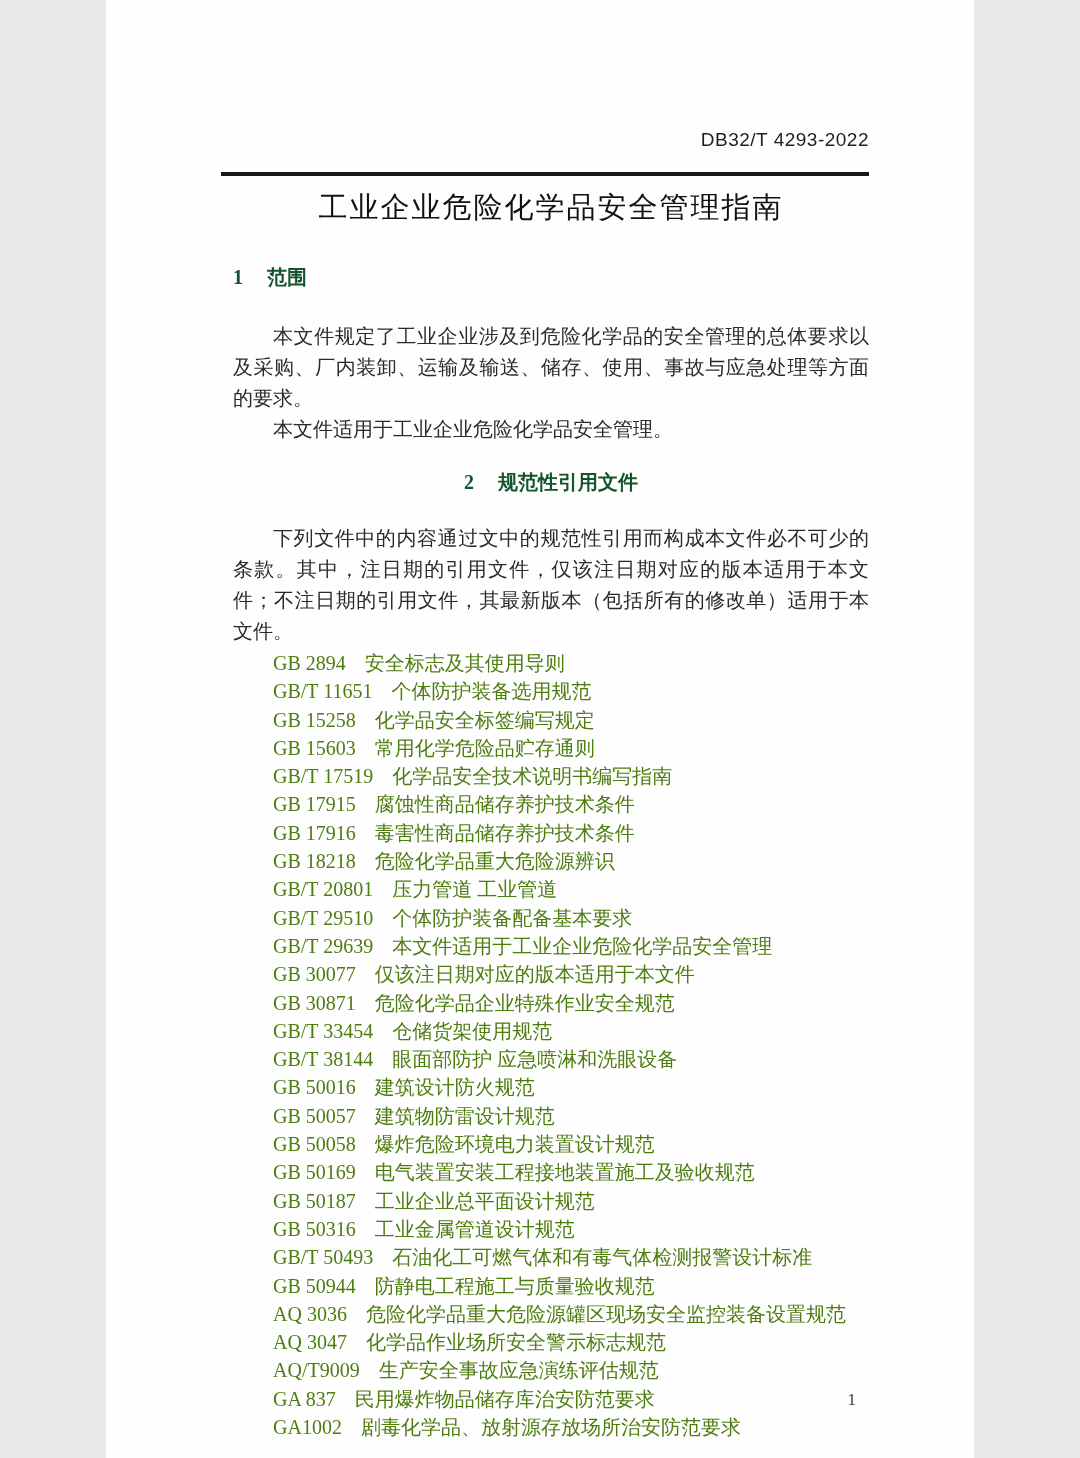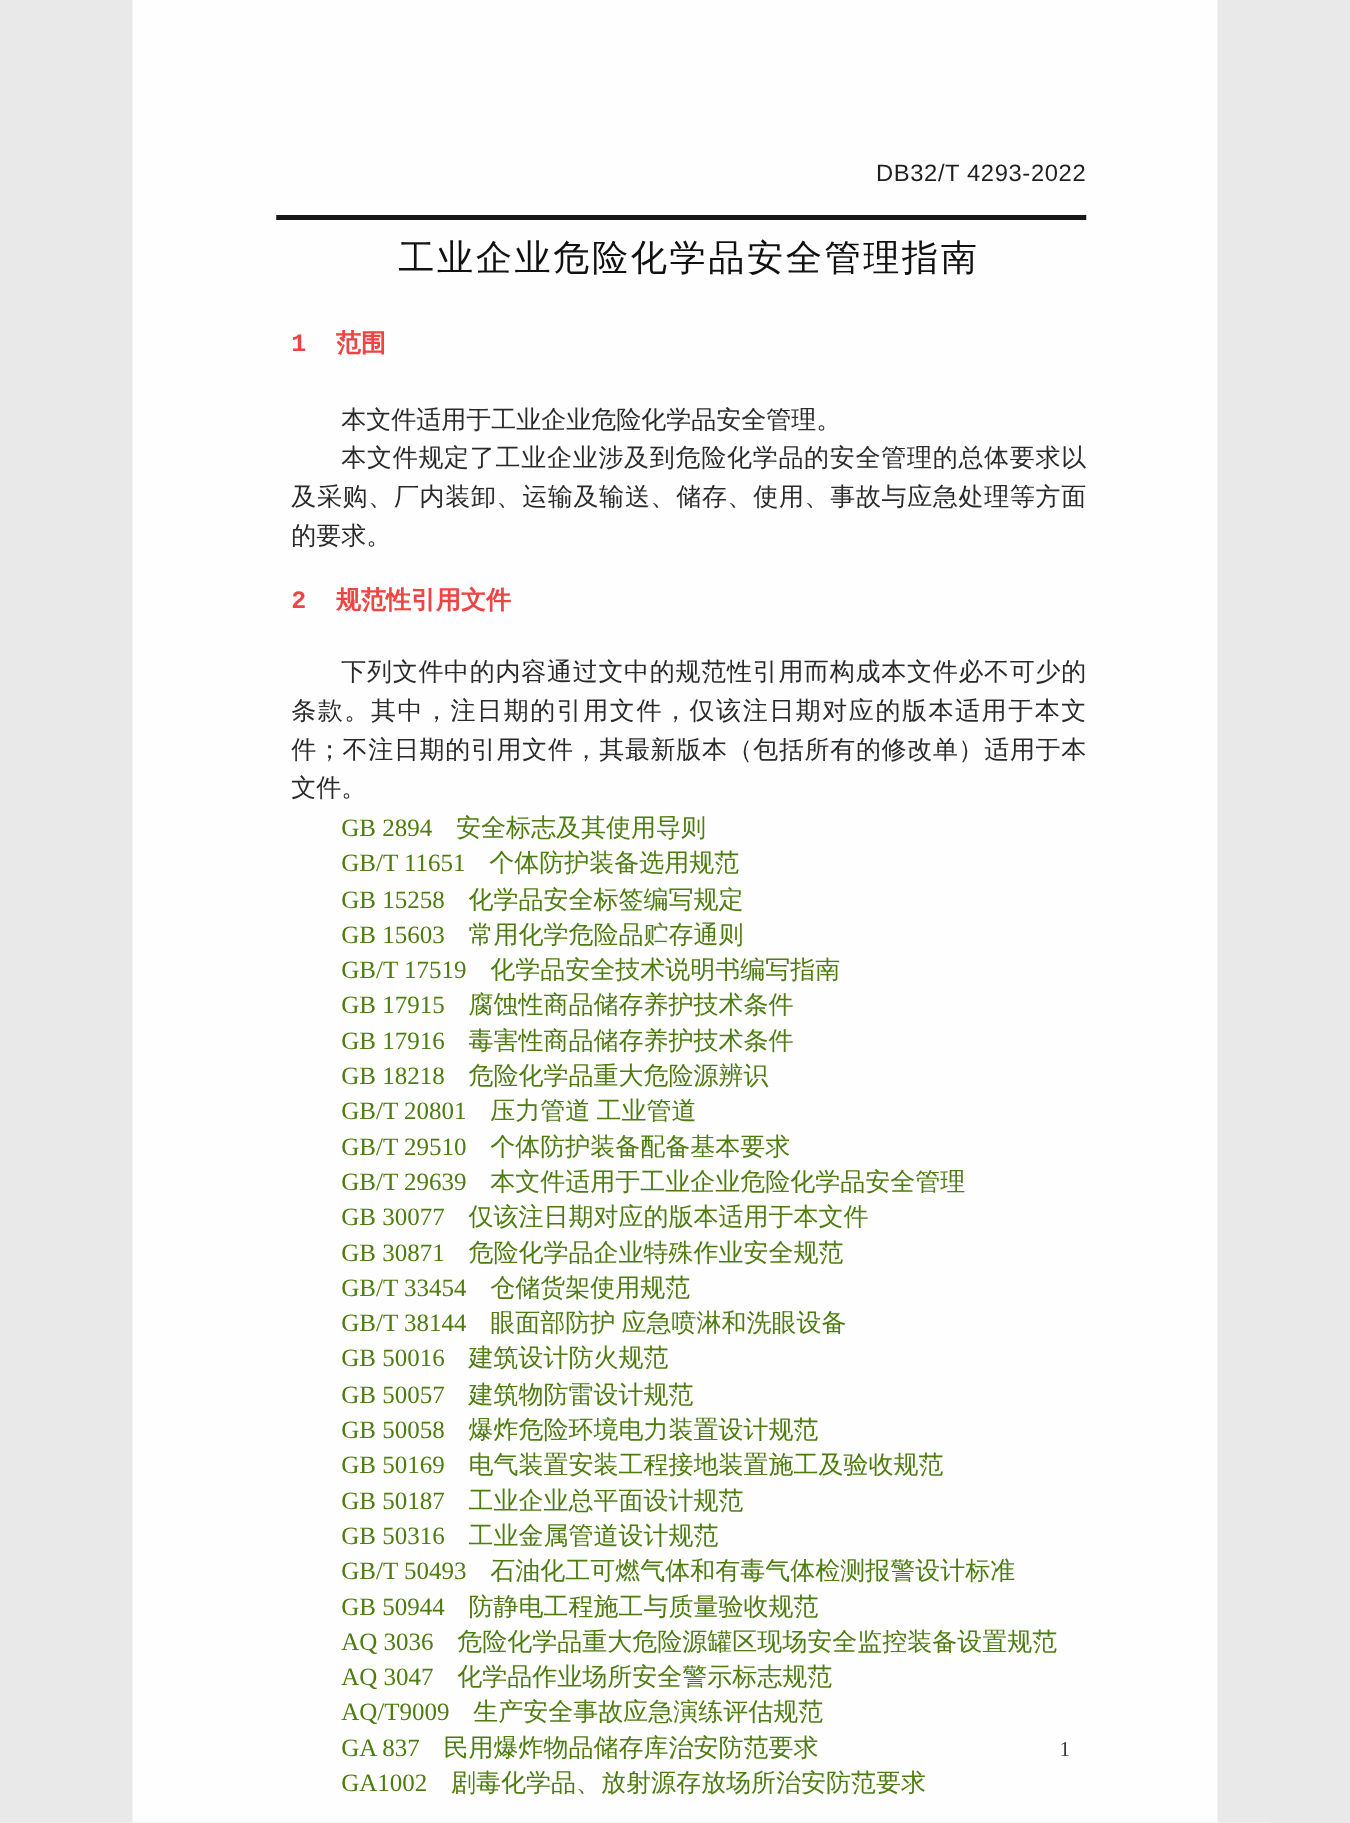--- a/index.html
+++ b/index.html
@@ -33,31 +33,31 @@
     margin-top: 14px;
     text-align: center;
     font-family: "Liberation Sans", "DejaVu Sans", sans-serif;
     font-weight: normal;
     font-size: 29px;
     line-height: 34px;
     letter-spacing: 2px;
     color: #111;
   }
   .clause-heading {
-    font-family: Liberation Mono, monospace;
+    font-family: Liberation Serif, serif;
     font-weight: bold;
     font-size: 20px;
     line-height: 22px;
-    color: #ef4444;
+    color: #14532d;
     white-space: nowrap;
   }
   .clause-heading .clause-number { display: inline-block; }
   .clause-heading .clause-title  { display: inline-block; margin-left: 24px; }
   .h1 { margin-top: 42px; }
-  .h2 { margin-top: 26px; }
+  .h2 { margin-top: 26px; text-align: center; }
   .body-para {
     margin: 0;
     font-size: 20px;
     line-height: 31px;
     text-align: justify;
     text-indent: 2em;
     color: #2a2a2a;
   }
   .para-block-1 { margin-top: 33px; }
   .para-block-2 { margin-top: 30px; }
@@ -89,22 +89,22 @@
 
   <div class="header-rule"></div>
 
   <h1 class="doc-title">工业企业危险化学品安全管理指南</h1>
 
   <div class="clause-heading h1">
     <span class="clause-number">1</span><span class="clause-title">范围</span>
   </div>
 
   <div class="para-block-1">
+    <p class="body-para">本文件规定了工业企业涉及到危险化学品的安全管理的总体要求以及采购、厂内装卸、运输及输送、储存、使用、事故与应急处理等方面的要求。</p>
     <p class="body-para">本文件适用于工业企业危险化学品安全管理。</p>
-    <p class="body-para">本文件规定了工业企业涉及到危险化学品的安全管理的总体要求以及采购、厂内装卸、运输及输送、储存、使用、事故与应急处理等方面的要求。</p>
   </div>
 
   <div class="clause-heading h2">
     <span class="clause-number">2</span><span class="clause-title">规范性引用文件</span>
   </div>
 
   <div class="para-block-2">
     <p class="body-para">下列文件中的内容通过文中的规范性引用而构成本文件必不可少的条款。其中，注日期的引用文件，仅该注日期对应的版本适用于本文件；不注日期的引用文件，其最新版本（包括所有的修改单）适用于本文件。</p>
   </div>
 

